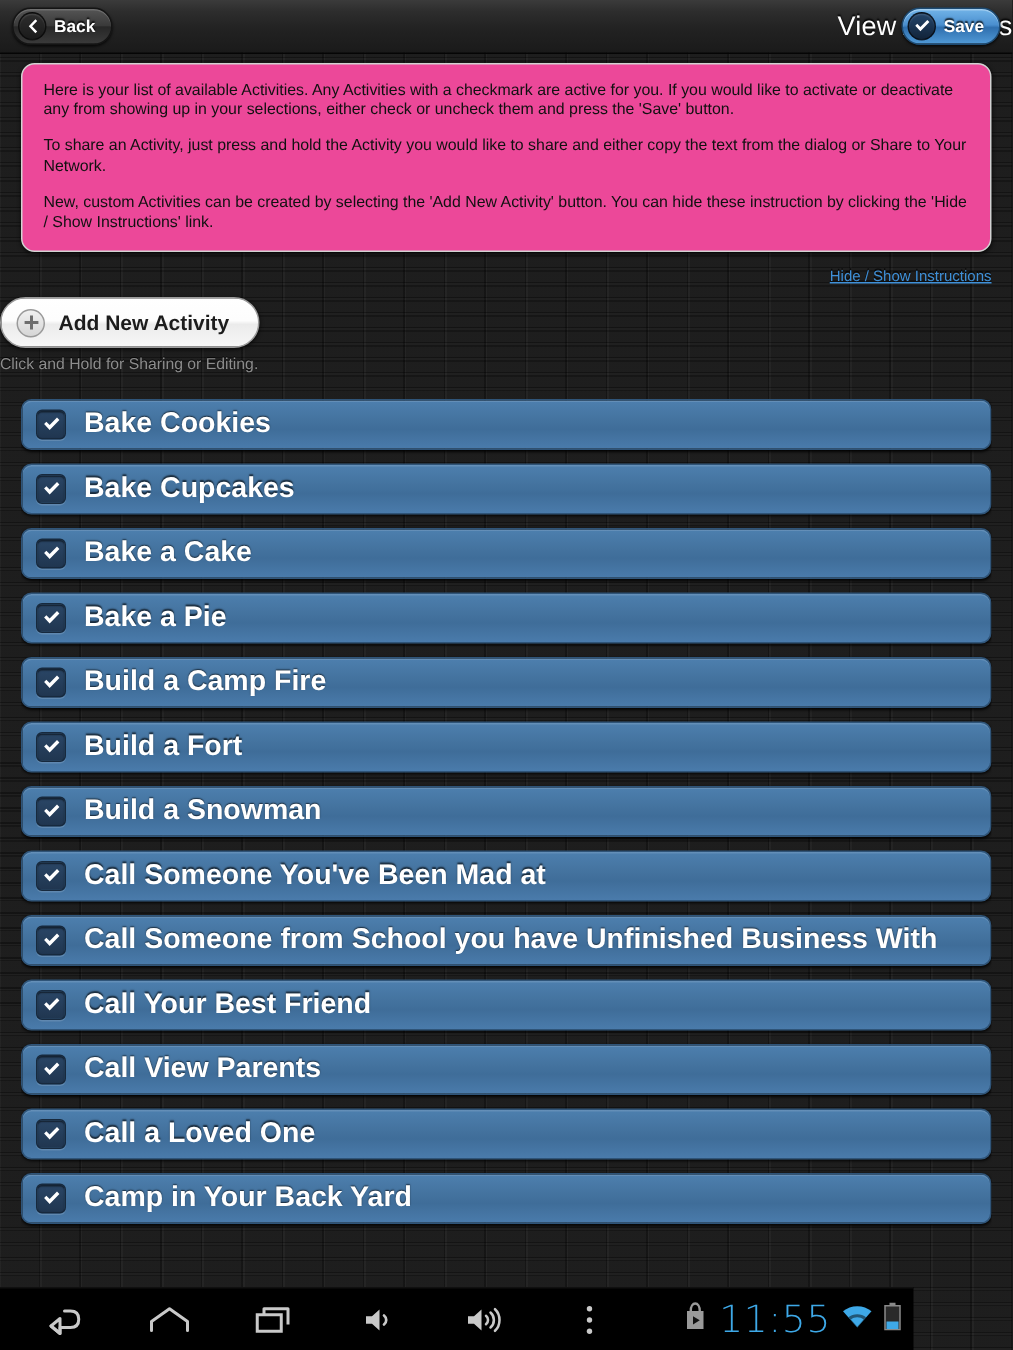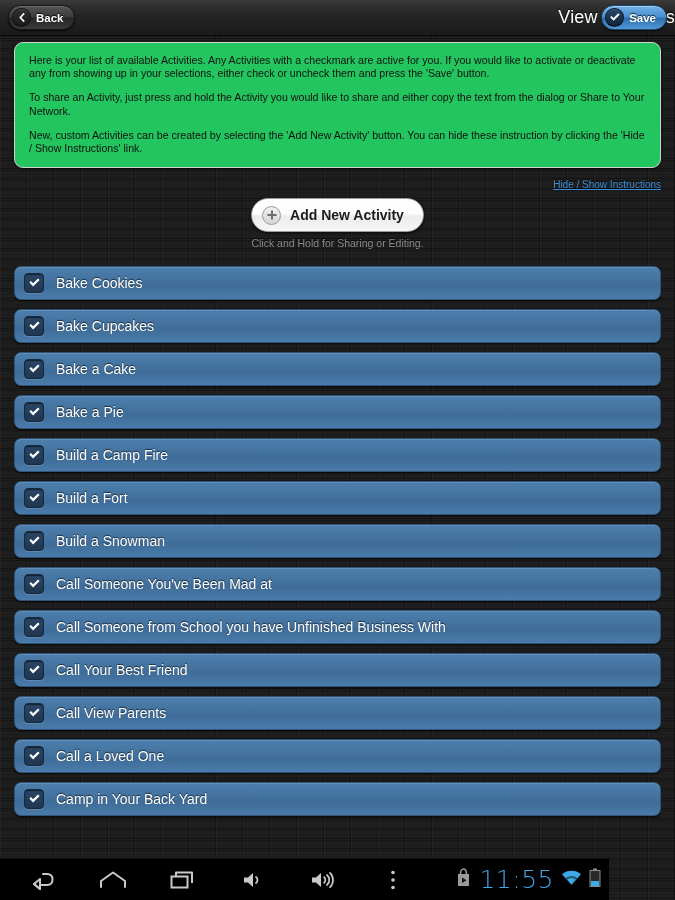--- a/index.html
+++ b/index.html
@@ -108,21 +108,21 @@
     background: linear-gradient(180deg, #24456a 0%, #12243a 100%);
   }
   .pill-icon svg { display: block; }
 
   
   .instructions-card {
     position: absolute;
     top: 42px;
     left: 14px;
     width: 647px;
-    background: #22c55e;
+    background: #ec4899;
     border-radius: 9px;
     border: 1px solid #d2d2d2;
     padding: 11px 14px 12px 14px;
     box-shadow: 0 1px 3px rgba(0,0,0,0.7);
     z-index: 5;
   }
 
   .instructions-card p {
     color: #111111;
     font-size: 10.6px;
@@ -145,21 +145,20 @@
     text-shadow: 0 -1px 0 rgba(0,0,0,0.7);
     cursor: pointer;
   }
 
   
   .add-wrap {
     position: absolute;
     top: 198px;
     left: 0;
     width: 675px;
-    text-align: center;
     z-index: 6;
   }
 
   .add-btn {
     display: inline-flex;
     align-items: center;
     gap: 9px;
     height: 34px;
     padding: 0 19px 0 10px;
     border-radius: 18px;
@@ -226,22 +225,22 @@
     border: 1px solid #17293d;
     box-shadow: inset 0 1px 1px rgba(0,0,0,0.55), 0 1px 0 rgba(255,255,255,0.14);
     display: flex;
     align-items: center;
     justify-content: center;
   }
 
   .row-label {
     margin-left: 12px;
     color: #ffffff;
-    font-size: 14px;
-    font-weight: normal;
+    font-size: 19px;
+    font-weight: bold;
     text-shadow: 0 -1px 1px rgba(0,0,0,0.65);
     white-space: nowrap;
   }
 
   
   .navbar {
     position: absolute;
     bottom: 0; left: 0;
     width: 609px;
     height: 42px;

